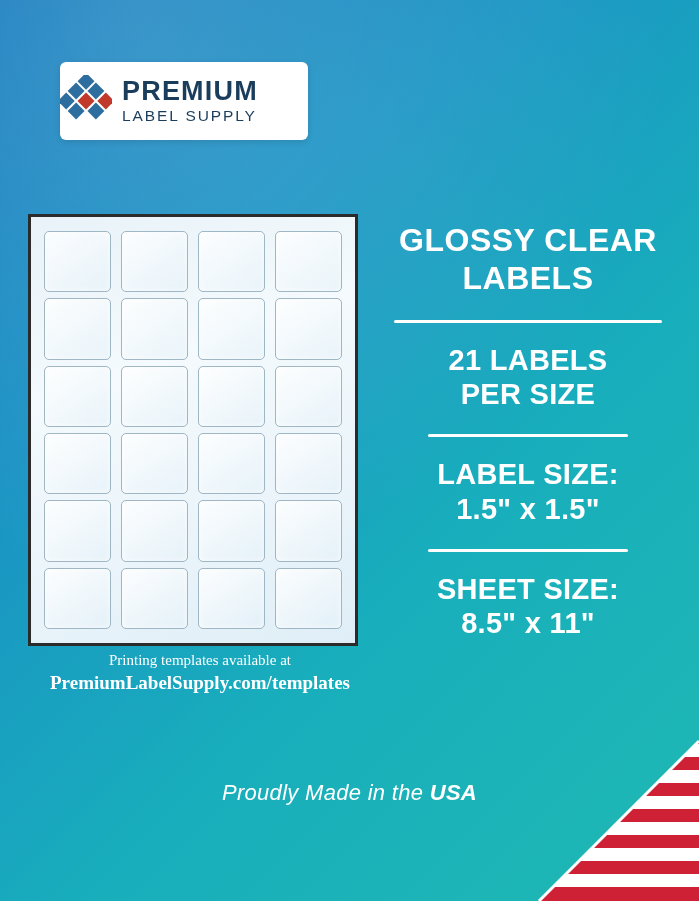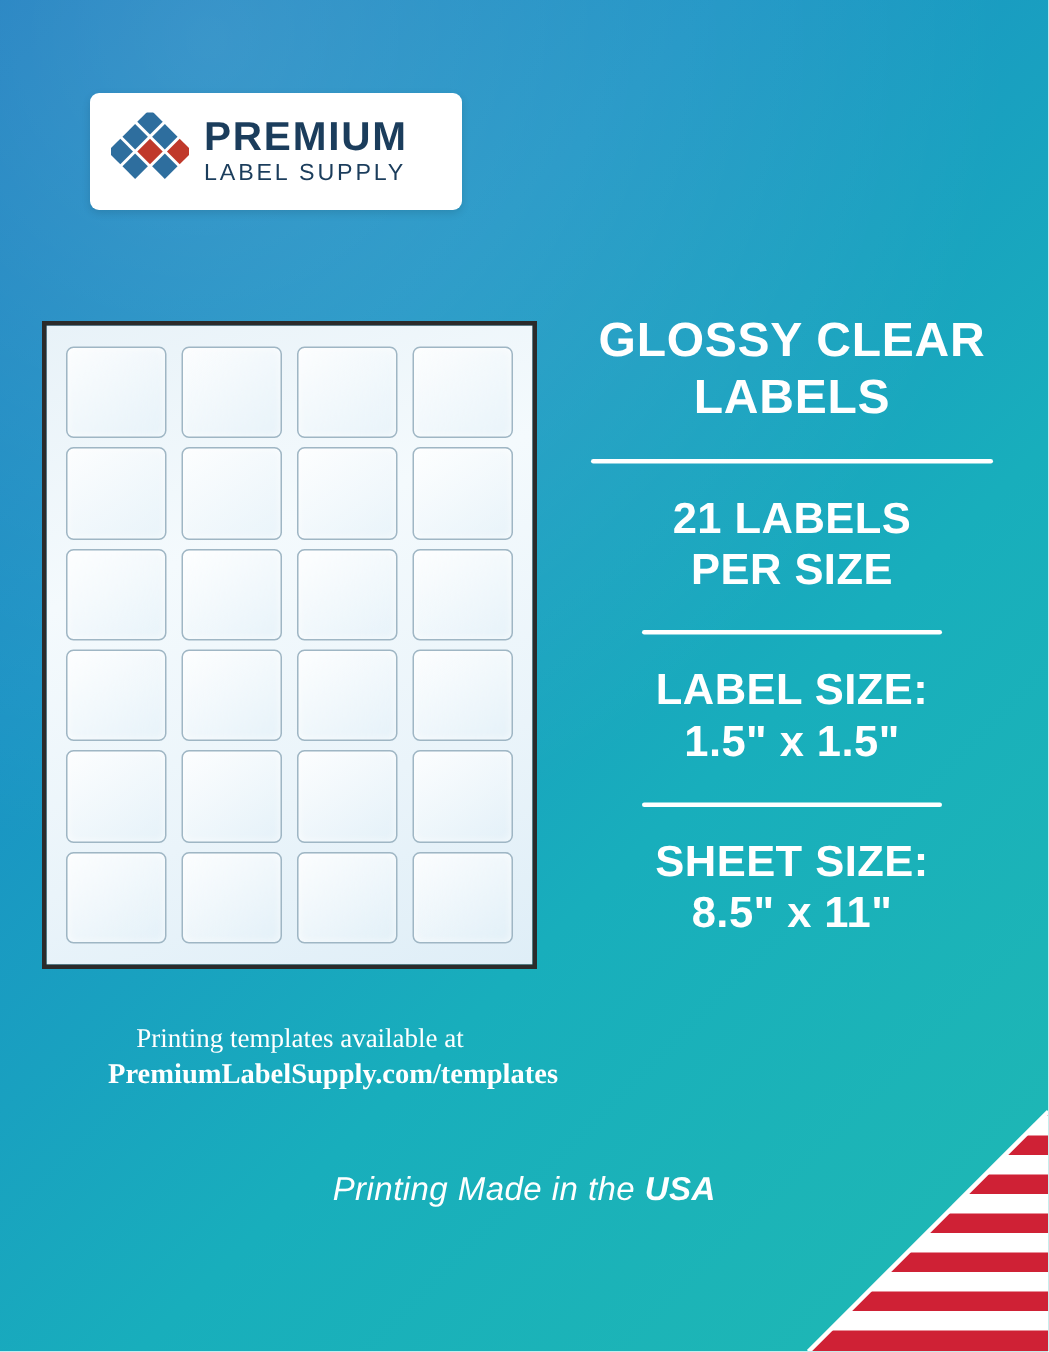--- a/index.html
+++ b/index.html
@@ -34,21 +34,20 @@
     position: absolute;
     left: 60px;
     top: 62px;
     width: 248px;
     height: 78px;
     background: #ffffff;
     border-radius: 6px;
     box-shadow: 0 2px 6px rgba(0,0,0,0.12);
     display: flex;
     align-items: center;
-    padding-left: 14px;
     box-sizing: border-box;
   }
   .logo-mark {
     width: 52px;
     height: 52px;
     position: relative;
     flex: 0 0 auto;
     margin-right: 10px;
   }
   .logo-text {
@@ -129,36 +128,34 @@
   .templates {
     position: absolute;
     left: 28px;
     top: 650px;
     width: 344px;
     text-align: center;
     color: #ffffff;
     line-height: 1.35;
   }
   .templates .t1 {
-    font-size: 18px;
+    font-size: 15px;
     font-family: "Liberation Serif", serif;
-    margin-top: 30px;
   }
   .templates .t2 {
     font-size: 19px;
     font-family: "Liberation Serif", serif;
     font-weight: bold;
-    text-align: right;
   }
 
   
   .info {
     position: absolute;
     left: 378px;
-    top: 208px;
+    top: 222px;
     width: 300px;
     text-align: center;
     color: #ffffff;
   }
   .info h1 {
     margin: 0;
     font-size: 32px;
     font-weight: bold;
     letter-spacing: 0.5px;
     line-height: 1.18;
@@ -292,21 +289,21 @@
     </div>
 
     <div class="rule short"></div>
 
     <div class="spec">
       <span class="small">SHEET SIZE:</span>
       <span class="small">8.5" x 11"</span>
     </div>
   </div>
 
-  <div class="made"><span>Printing Made in the </span><b>USA</b></div>
+  <div class="made"><span>Proudly Made in the </span><b>USA</b></div>
 
   <div class="flag-corner">
     <svg width="170" height="170" viewBox="0 0 170 170" aria-hidden="true">
       <defs>
         <clipPath id="peel">
           <path d="M170 10 L170 170 L10 170 Z"></path>
         </clipPath>
       </defs>
       <g clip-path="url(#peel)">
         <rect x="0" y="0" width="170" height="170" fill="#ffffff"></rect>

